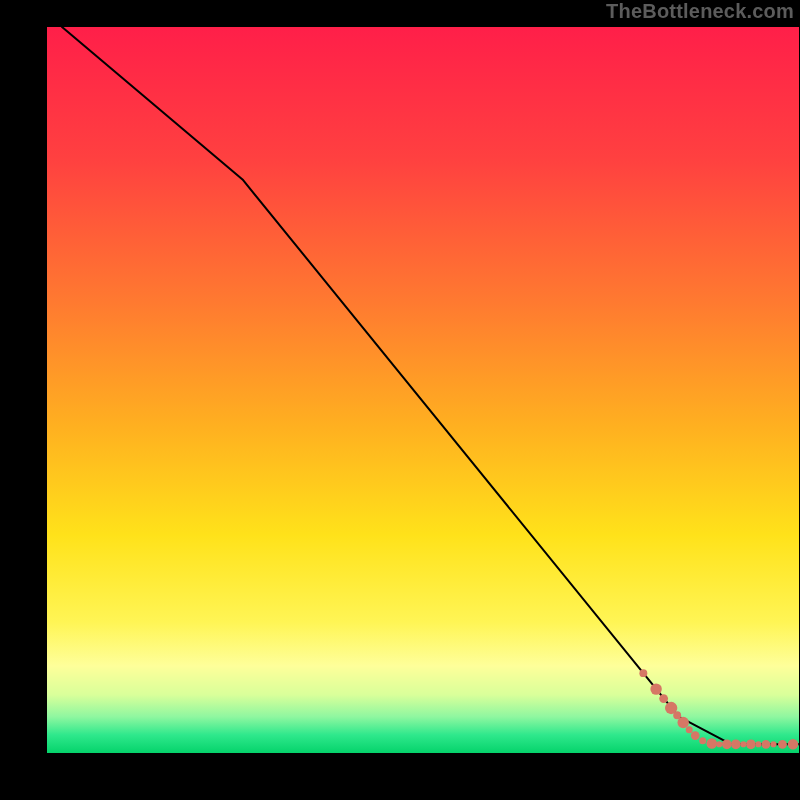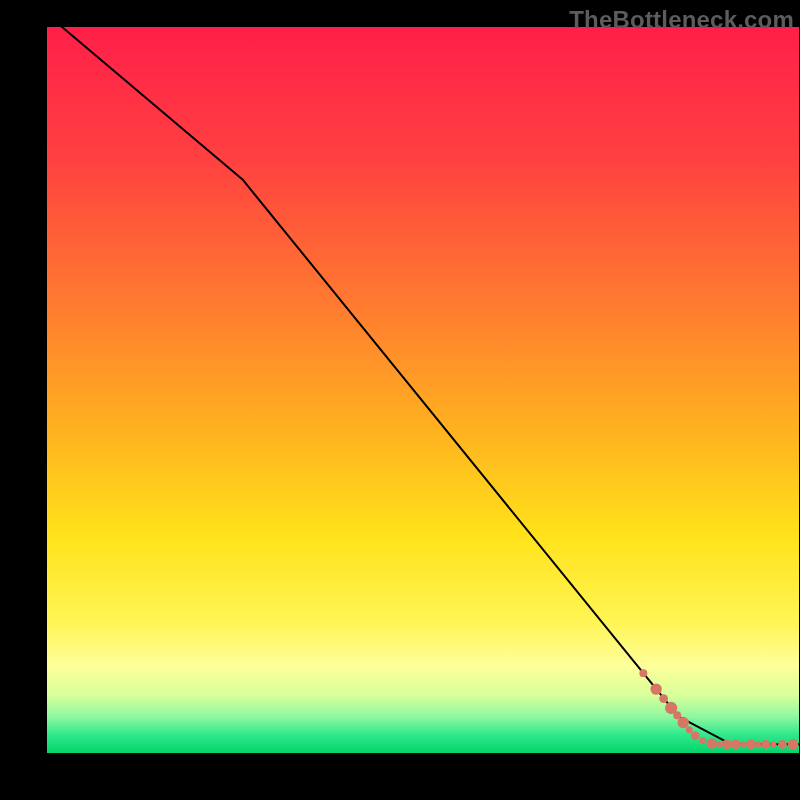--- a/index.html
+++ b/index.html
@@ -12,23 +12,23 @@
     font-family: Arial, Helvetica, sans-serif;
   }
   .frame {
     position: relative;
     width: 800px;
     height: 800px;
     background: #000;
   }
   .watermark {
     position: absolute;
-    top: 6px;
+    top: 0;
     right: 6px;
-    font-size: 24px;
+    font-size: 20px;
     font-weight: 600;
     color: #5c5c5c;
     letter-spacing: 0.2px;
     z-index: 10;
   }
   .plot {
     position: absolute;
     left: 47px;
     top: 27px;
     width: 752px;

